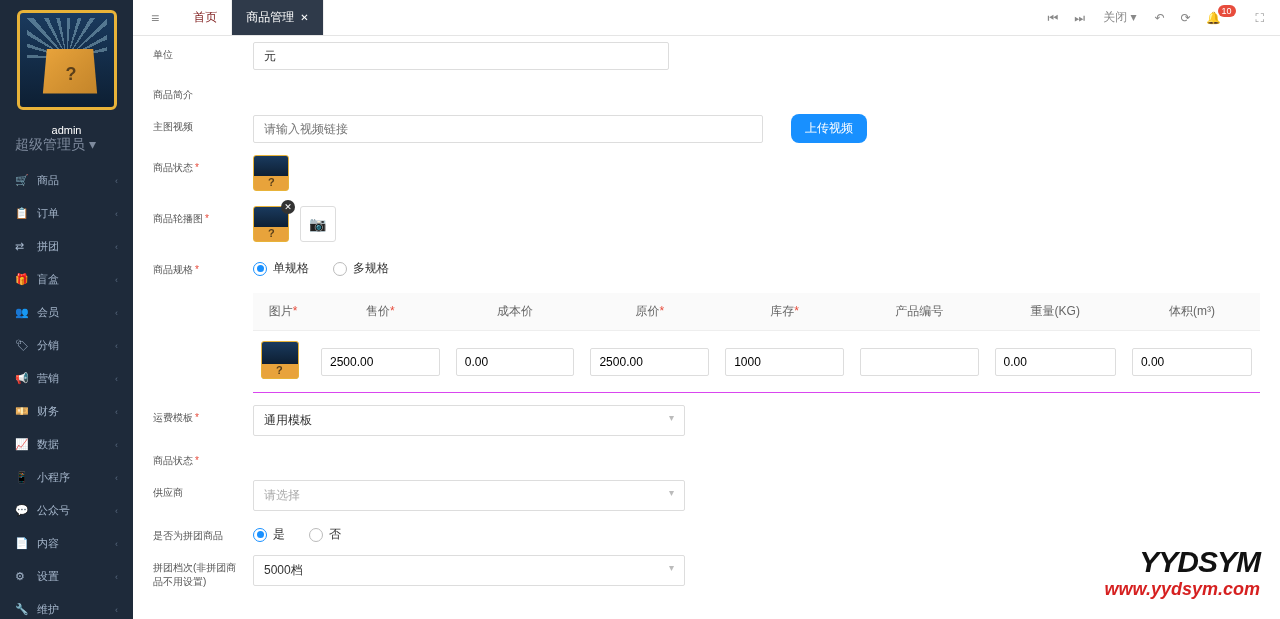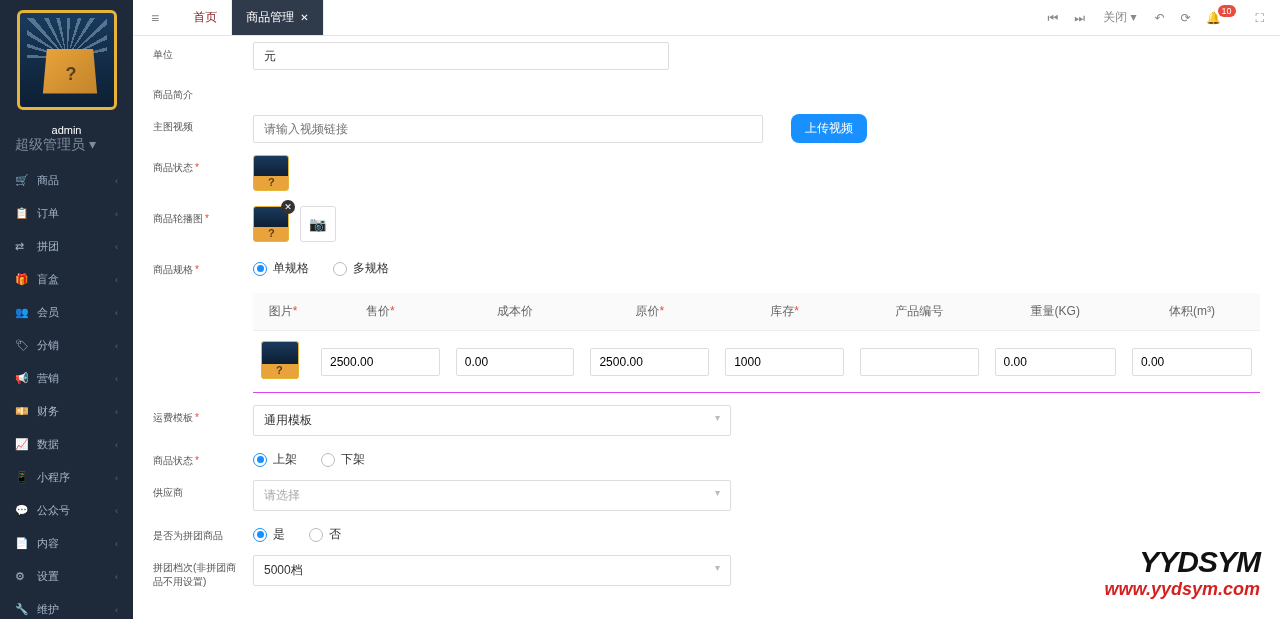--- a/index.html
+++ b/index.html
@@ -36,21 +36,21 @@
     .content { padding: 0 20px 20px; background: #fff; }
     
     .form-row { display: flex; align-items: flex-start; padding: 6px 0; }
     .form-label { width: 100px; text-align: left; padding-right: 12px; padding-top: 6px; color: #555; font-size: 10px; flex-shrink: 0; }
     .required::after { content: '*'; color: #e74c3c; margin-left: 2px; }
     .form-control { flex: 1; max-width: 1030px; }
     
     .input { width: 100%; padding: 6px 10px; border: 1px solid #ddd; border-radius: 2px; font-size: 12px; color: #333; }
     .input-sm { width: 416px; }
     .textarea { width: 100%; min-height: 56px; padding: 6px 10px; border: 1px solid #ddd; border-radius: 2px; font-size: 12px; resize: both; }
-    .select { width: 478px; padding: 6px 10px; border: 1px solid #ddd; border-radius: 2px; font-size: 12px; background: #fff; position: relative; }
+    .select { width: 432px; padding: 6px 10px; border: 1px solid #ddd; border-radius: 2px; font-size: 12px; background: #fff; position: relative; }
     .select-arrow { float: right; color: #bbb; font-size: 10px; }
     
     .btn { padding: 6px 14px; border: none; border-radius: 8px; font-size: 12px; cursor: pointer; }
     .btn-primary { background: #1890ff; color: #fff; }
     
     .thumb { width: 36px; height: 36px; border: 1px solid #e8b339; border-radius: 3px; background: linear-gradient(180deg, #1a3a5e 0%, #0d1f33 60%, #e8a33b 60%); position: relative; display: inline-block; }
     .thumb::after { content: '?'; position: absolute; bottom: 2px; left: 14px; color: #5a3f1a; font-size: 11px; font-weight: bold; }
     .thumb-wrap { position: relative; display: inline-block; vertical-align: top; }
     .thumb-remove { position: absolute; top: -6px; right: -6px; width: 14px; height: 14px; background: #333; color: #fff; border-radius: 50%; font-size: 9px; text-align: center; line-height: 14px; cursor: pointer; }
     .upload-box { width: 36px; height: 36px; border: 1px solid #ddd; border-radius: 3px; display: inline-flex; align-items: center; justify-content: center; color: #bbb; cursor: pointer; margin-left: 8px; vertical-align: top; font-size: 14px; }
@@ -270,32 +270,20 @@
 
     <div class="form-row">
       <div class="form-label required">运费模板</div>
       <div class="form-control">
         <div class="select"><span>通用模板</span><span class="select-arrow">▾</span></div>
       </div>
     </div>
 
     <div class="form-row">
       <div class="form-label required">商品状态</div>
-      <div class="form-control">
-        <div class="radio-group">
-          <div class="radio-item">
-              <span class="radio checked"></span>
-              <span>上架</span>
-            </div>
-          <div class="radio-item">
-              <span class="radio"></span>
-              <span>下架</span>
-            </div>
-        </div>
-      </div>
     </div>
 
     <div class="form-row">
       <div class="form-label">供应商</div>
       <div class="form-control">
         <div class="select"><span style="color:#aaa">请选择</span><span class="select-arrow">▾</span></div>
       </div>
     </div>
 
     <div class="form-row">

